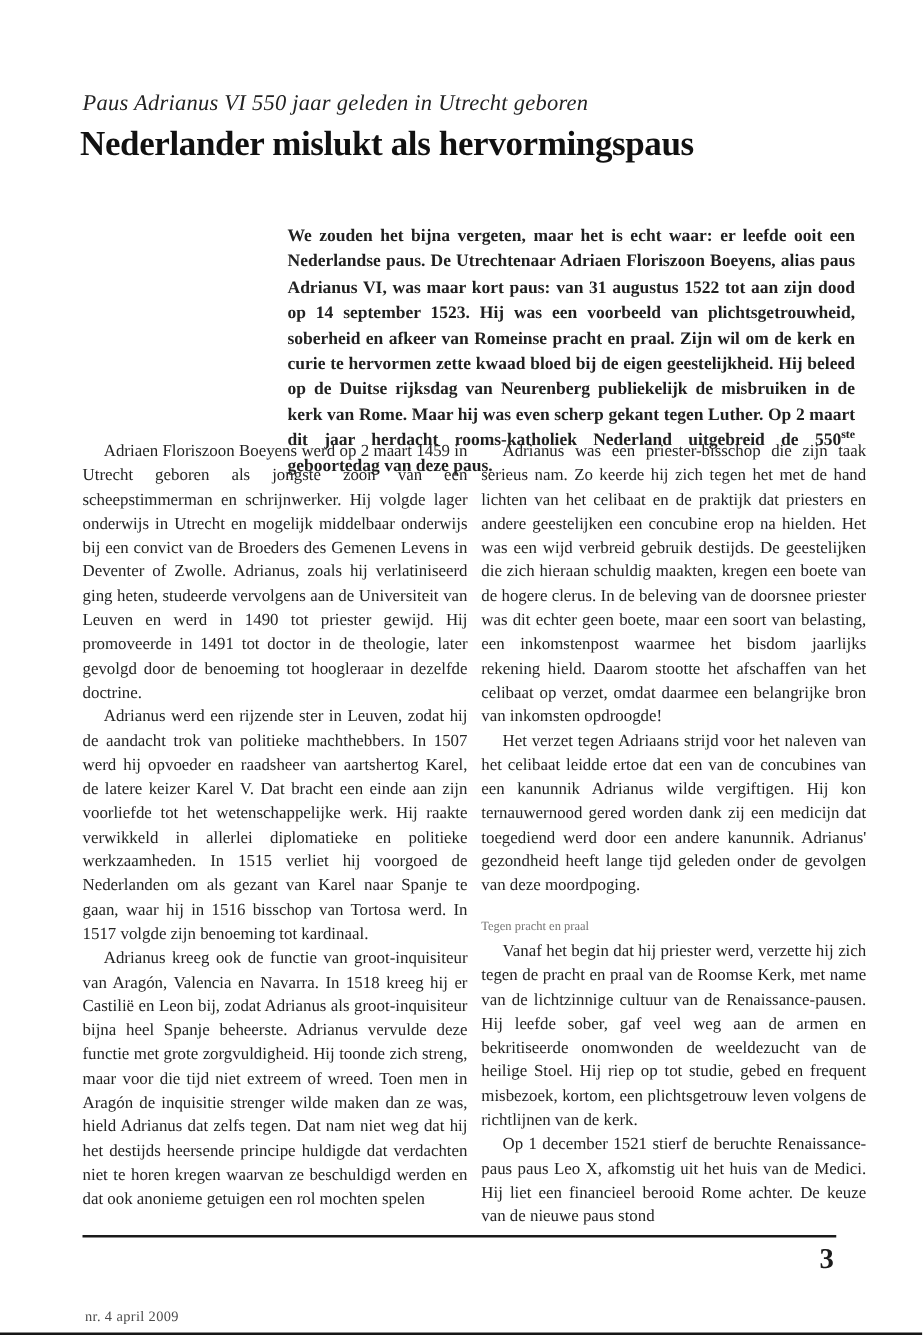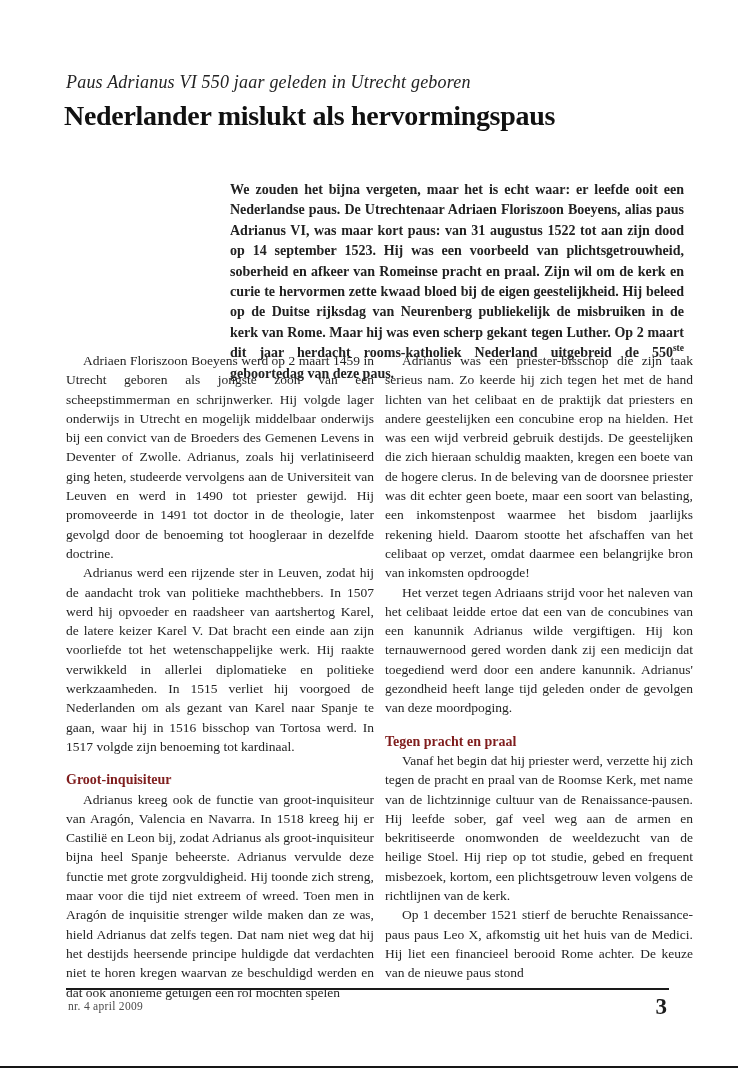--- a/index.html
+++ b/index.html
@@ -79,37 +79,37 @@
     color: #242424;
   }
   .col p {
     margin: 0;
   }
   .col p.indent {
     text-indent: 17px;
   }
   .col h2 {
     margin: 14px 0 0 0;
-    font-size: 14px;
+    font-size: 10px;
     line-height: 19.3px;
-    font-weight: bold;
+    font-weight: normal;
     text-align: left;
-    color: #7f1d1d;
+    color: #737373;
   }
   .footer-rule {
     position: absolute;
     top: 988px;
     left: 66px;
     width: 603px;
     height: 2px;
     background: #1a1a1a;
   }
   .footer-issue {
     position: absolute;
-    top: 1000px;
+    top: 1048px;
     left: 68px;
     font-size: 11.5px;
     color: #4a4a4a;
     letter-spacing: 0.3px;
   }
   .footer-page {
     position: absolute;
     top: 994px;
     right: 71px;
     font-size: 23px;
@@ -135,21 +135,20 @@
   <h1 class="title">Nederlander mislukt als hervormingspaus</h1>
 
 
   <p class="intro"><span>We zouden het bijna vergeten, maar het is echt waar: er leefde ooit een Nederlandse paus. De Utrechtenaar Adriaen Floriszoon Boeyens, alias paus Adrianus VI, was maar kort paus: van 31 augustus 1522 tot aan zijn dood op 14 september 1523. Hij was een voorbeeld van plichtsgetrouwheid, soberheid en afkeer van Romeinse pracht en praal. Zijn wil om de kerk en curie te hervormen zette kwaad bloed bij de eigen geestelijkheid. Hij beleed op de Duitse rijksdag van Neurenberg publiekelijk de misbruiken in de kerk van Rome. Maar hij was even scherp gekant tegen Luther. Op 2 maart dit jaar herdacht rooms-katholiek Nederland uitgebreid de 550</span><sup>ste</sup><span> geboortedag van deze paus.</span></p>
 
   <div class="columns">
 
     <div class="col">
       <p class="indent">Adriaen Floriszoon Boeyens werd op 2 maart 1459 in Utrecht geboren als jongste zoon van een scheepstimmerman en schrijnwerker. Hij volgde lager onderwijs in Utrecht en mogelijk middelbaar onderwijs bij een convict van de Broeders des Gemenen Levens in Deventer of Zwolle. Adrianus, zoals hij verlatiniseerd ging heten, studeerde vervolgens aan de Universiteit van Leuven en werd in 1490 tot priester gewijd. Hij promoveerde in 1491 tot doctor in de theologie, later gevolgd door de benoeming tot hoogleraar in dezelfde doctrine.</p>
       <p class="indent">Adrianus werd een rijzende ster in Leuven, zodat hij de aandacht trok van politieke machthebbers. In 1507 werd hij opvoeder en raadsheer van aartshertog Karel, de latere keizer Karel V. Dat bracht een einde aan zijn voorliefde tot het wetenschappelijke werk. Hij raakte verwikkeld in allerlei diplomatieke en politieke werkzaamheden. In 1515 verliet hij voorgoed de Nederlanden om als gezant van Karel naar Spanje te gaan, waar hij in 1516 bisschop van Tortosa werd. In 1517 volgde zijn benoeming tot kardinaal.</p>
-      <h2>Groot-inquisiteur</h2>
       <p class="indent">Adrianus kreeg ook de functie van groot-inquisiteur van Aragón, Valencia en Navarra. In 1518 kreeg hij er Castilië en Leon bij, zodat Adrianus als groot-inquisiteur bijna heel Spanje beheerste. Adrianus vervulde deze functie met grote zorgvuldigheid. Hij toonde zich streng, maar voor die tijd niet extreem of wreed. Toen men in Aragón de inquisitie strenger wilde maken dan ze was, hield Adrianus dat zelfs tegen. Dat nam niet weg dat hij het destijds heersende principe huldigde dat verdachten niet te horen kregen waarvan ze beschuldigd werden en dat ook anonieme getuigen een rol mochten spelen</p>
     </div>
 
     <div class="col">
       <p class="indent">Adrianus was een priester-bisschop die zijn taak serieus nam. Zo keerde hij zich tegen het met de hand lichten van het celibaat en de praktijk dat priesters en andere geestelijken een concubine erop na hielden. Het was een wijd verbreid gebruik destijds. De geestelijken die zich hieraan schuldig maakten, kregen een boete van de hogere clerus. In de beleving van de doorsnee priester was dit echter geen boete, maar een soort van belasting, een inkomstenpost waarmee het bisdom jaarlijks rekening hield. Daarom stootte het afschaffen van het celibaat op verzet, omdat daarmee een belangrijke bron van inkomsten opdroogde!</p>
       <p class="indent">Het verzet tegen Adriaans strijd voor het naleven van het celibaat leidde ertoe dat een van de concubines van een kanunnik Adrianus wilde vergiftigen. Hij kon ternauwernood gered worden dank zij een medicijn dat toegediend werd door een andere kanunnik. Adrianus' gezondheid heeft lange tijd geleden onder de gevolgen van deze moordpoging.</p>
       <h2>Tegen pracht en praal</h2>
       <p class="indent">Vanaf het begin dat hij priester werd, verzette hij zich tegen de pracht en praal van de Roomse Kerk, met name van de lichtzinnige cultuur van de Renaissance-pausen. Hij leefde sober, gaf veel weg aan de armen en bekritiseerde onomwonden de weeldezucht van de heilige Stoel. Hij riep op tot studie, gebed en frequent misbezoek, kortom, een plichtsgetrouw leven volgens de richtlijnen van de kerk.</p>
       <p class="indent">Op 1 december 1521 stierf de beruchte Renaissance-paus paus Leo X, afkomstig uit het huis van de Medici. Hij liet een financieel berooid Rome achter. De keuze van de nieuwe paus stond</p>
     </div>

